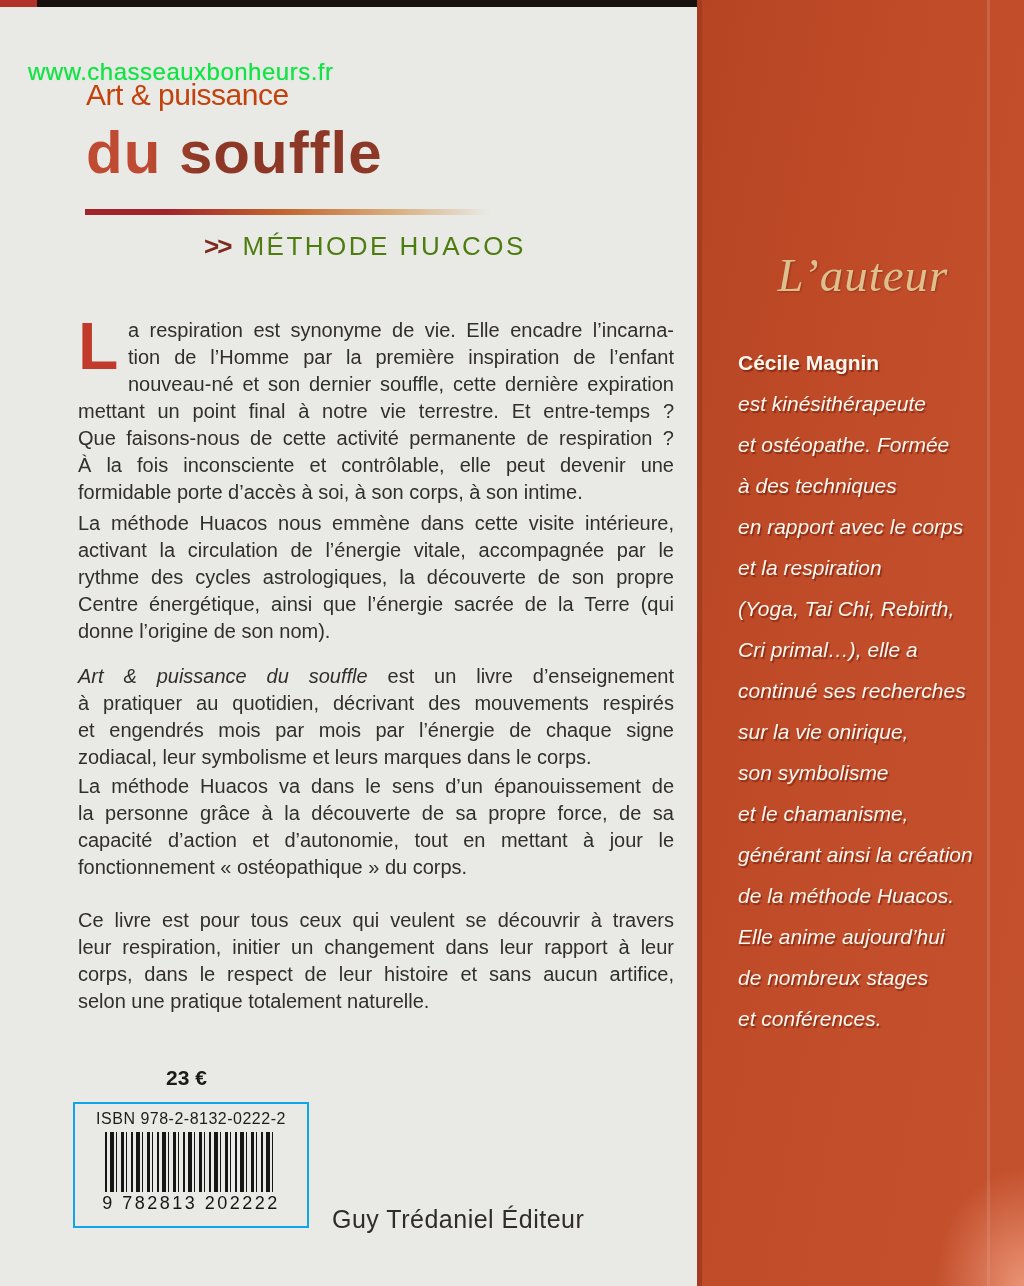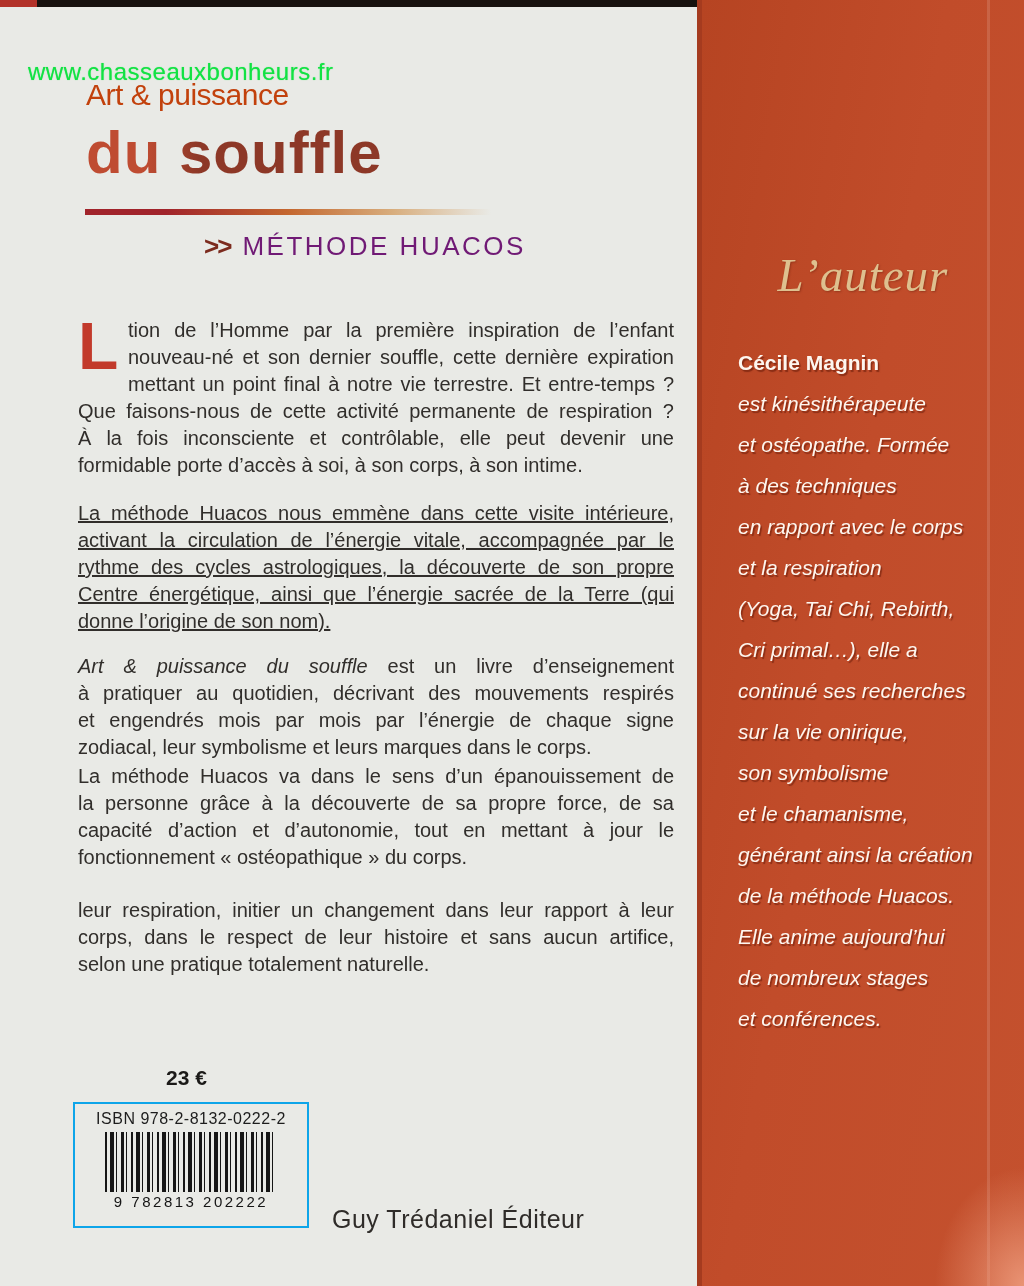--- a/index.html
+++ b/index.html
@@ -24,27 +24,27 @@
     font-size:60px;line-height:62px;font-weight:700;margin-top:2px;letter-spacing:1px;
     background:linear-gradient(90deg,#bf4c32 0%,#bf4c32 20%,#8d3827 38%,#8d3827 100%);
     -webkit-background-clip:text;background-clip:text;color:transparent;
   }
   .rule{
     position:absolute;left:85px;top:209px;width:406px;height:6px;
     background:linear-gradient(90deg,#a1242b 0%,#a1242b 20%,#c4672f 50%,#d8ae7e 76%,rgba(222,186,140,0) 100%);
   }
   .subtitle{position:absolute;left:204px;top:231px;white-space:nowrap;}
   .chev{font-weight:800;font-size:26px;color:#7c2b1e;margin-right:12px;letter-spacing:-2px;}
-  .subtitle-text{font-size:26px;color:#701a75;letter-spacing:2.5px;}
+  .subtitle-text{font-size:26px;color:#4d7c0f;letter-spacing:2.5px;}
 
   
   .body{position:absolute;left:78px;top:317px;width:596px;color:#312e2b;
         font-size:20px;line-height:27px;}
   .para{overflow:visible;}
-  .para:nth-child(2){margin-top:21px;text-decoration:underline;}
+  .para:nth-child(2){margin-top:4px;}
   .para:nth-child(3){margin-top:18px;}
   .para:nth-child(4){margin-top:2px;}
   .para:nth-child(5){margin-top:26px;}
   .line{text-align:justify;text-align-last:justify;}
   .line.last{text-align-last:left;}
   .it{font-style:italic;}
   .dropcap{
     float:left;width:42px;height:52px;margin:3px 8px 0 0;
     font-size:66px;line-height:52px;font-weight:700;color:#c23a2b;
   }
@@ -58,21 +58,21 @@
   .isbn-label{margin-top:6px;font-size:16px;color:#1d1d1d;letter-spacing:0.5px;}
   .barcode{
     width:172px;height:60px;margin:4px auto 0;
     background:repeating-linear-gradient(90deg,
       #161616 0 2px,transparent 2px 5px,
       #161616 5px 9px,transparent 9px 11px,
       #161616 11px 12px,transparent 12px 16px,
       #161616 16px 19px,transparent 19px 21px,
       #161616 21px 22px,transparent 22px 26px);
   }
-  .isbn-digits{font-size:15px;color:#151515;letter-spacing:2.5px;margin-top:1px;}
+  .isbn-digits{font-size:18px;color:#151515;letter-spacing:2.5px;margin-top:1px;}
   .publisher{position:absolute;left:332px;top:1205px;font-size:25px;color:#2f2c29;letter-spacing:0.5px;}
 
   
   .panel{
     position:absolute;left:697px;top:0;width:327px;height:1286px;box-sizing:border-box;
     background:linear-gradient(100deg,#b64422 0%,#c14c2a 45%,#c4512e 100%);
     border-left:5px solid #a53b1f;
   }
   .panel::before{ 
     content:"";position:absolute;right:34px;top:0;width:3px;height:100%;
@@ -114,20 +114,21 @@
 
   <div class="rule"></div>
 
   <div class="subtitle">
     <span class="chev">&gt;&gt;</span><span class="subtitle-text">MÉTHODE HUACOS</span>
   </div>
 
   <div class="body">
       <div class="para">
         <span class="dropcap">L</span>
+        <div class="line">a respiration est synonyme de vie. Elle encadre l’incarna-</div>
         <div class="line">tion de l’Homme par la première inspiration de l’enfant</div>
         <div class="line">nouveau-né et son dernier souffle, cette dernière expiration</div>
         <div class="line">mettant un point final à notre vie terrestre. Et entre-temps ?</div>
         <div class="line">Que faisons-nous de cette activité permanente de respiration ?</div>
         <div class="line">À la fois inconsciente et contrôlable, elle peut devenir une</div>
         <div class="line last">formidable porte d’accès à soi, à son corps, à son intime.</div>
       </div>
       <div class="para">
         <div class="line">La méthode Huacos nous emmène dans cette visite intérieure,</div>
         <div class="line">activant la circulation de l’énergie vitale, accompagnée par le</div>
@@ -141,20 +142,21 @@
         <div class="line">et engendrés mois par mois par l’énergie de chaque signe</div>
         <div class="line last">zodiacal, leur symbolisme et leurs marques dans le corps.</div>
       </div>
       <div class="para">
         <div class="line">La méthode Huacos va dans le sens d’un épanouissement de</div>
         <div class="line">la personne grâce à la découverte de sa propre force, de sa</div>
         <div class="line">capacité d’action et d’autonomie, tout en mettant à jour le</div>
         <div class="line last">fonctionnement « ostéopathique » du corps.</div>
       </div>
       <div class="para">
+        <div class="line">Ce livre est pour tous ceux qui veulent se découvrir à travers</div>
         <div class="line">leur respiration, initier un changement dans leur rapport à leur</div>
         <div class="line">corps, dans le respect de leur histoire et sans aucun artifice,</div>
         <div class="line last">selon une pratique totalement naturelle.</div>
       </div>
     </div>
 
   <div class="price">23 €</div>
 
   <div class="isbn-box">
     <div class="isbn-label">ISBN 978-2-8132-0222-2</div>

